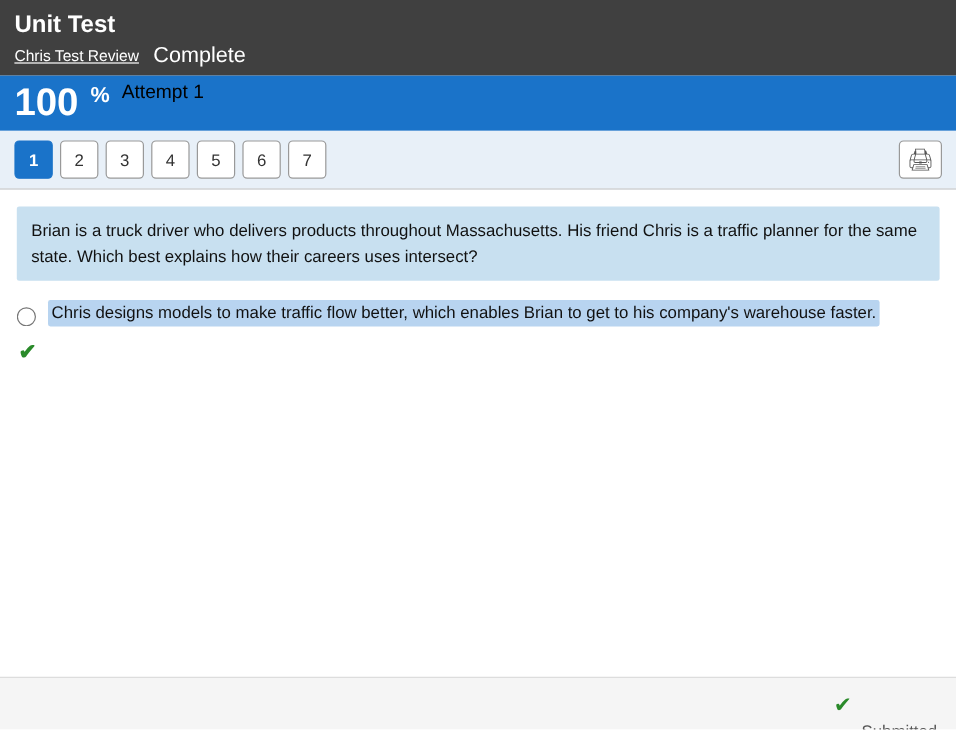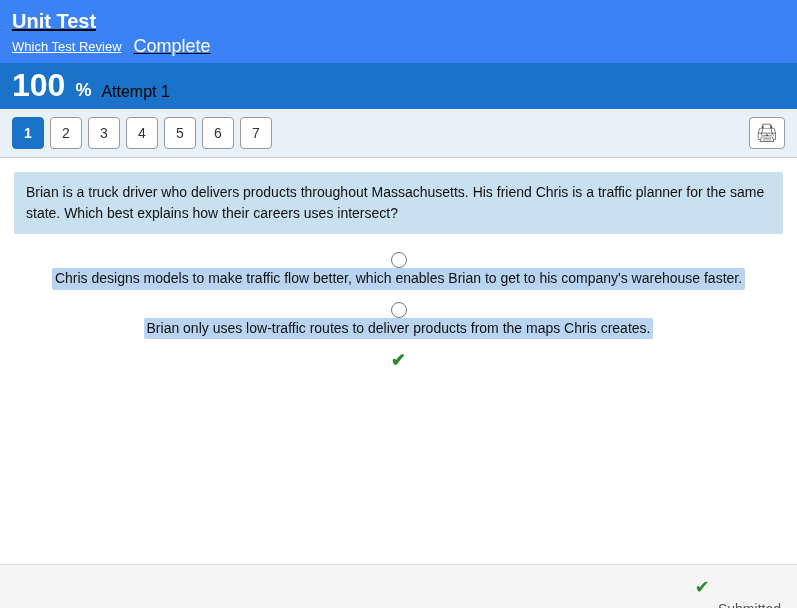--- a/index.html
+++ b/index.html
@@ -7,23 +7,22 @@
       font-family: Arial, sans-serif;
       font-size: 14px;
       background: #fff;
       width: 797px;
       min-height: 608px;
       position: relative;
     }
 
     
     #header {
-      background: #3b82f6;
+      background: #404040;
       padding: 8px 12px 6px 12px;
-      text-decoration: underline;
     }
     #header .title {
       color: #fff;
       font-size: 20px;
       font-weight: bold;
       line-height: 1.3;
     }
     #header .subtitle-row {
       display: flex;
       align-items: center;
@@ -39,21 +38,21 @@
     #header .complete-badge {
       color: #fff;
       font-size: 18px;
     }
 
     
     #score-bar {
       background: #1a73c9;
       padding: 6px 12px 8px 12px;
       display: flex;
-      align-items: flex-end;
+      align-items: flex-start;
       gap: 10px;
     }
     #score-bar .score {
       color: #fff;
       font-size: 32px;
       font-weight: bold;
       line-height: 1;
     }
     #score-bar .percent {
       color: #fff;
@@ -131,22 +130,22 @@
 
     
     .answer-list {
       list-style: none;
       display: flex;
       flex-direction: column;
       gap: 10px;
     }
     .answer-item {
       display: flex;
-      align-items: center;
-      flex-direction: column;
+      align-items: flex-end;
+      gap: 10px;
     }
     .answer-radio {
       margin-top: 2px;
       width: 16px;
       height: 16px;
       flex-shrink: 0;
       accent-color: #1a73c9;
     }
     .answer-check {
       margin-top: 2px;
@@ -195,21 +194,21 @@
       font-size: 14px;
       margin-top: 44px;
     }
   </style>
 </head>
 <body>
 
 <div id="header">
   <div class="title">Unit Test</div>
   <div class="subtitle-row">
-    <span class="subtitle">Which Test Review</span>
+    <span class="subtitle">Chris Test Review</span>
     <span class="complete-badge">Complete</span>
   </div>
 </div>
 
 <div id="score-bar">
   <span class="score">100</span>
     <span class="percent">%</span>
   <span class="attempt">Attempt 1</span>
 </div>
 
@@ -234,24 +233,20 @@
   </div>
 
   <ul class="answer-list">
 
     <li class="answer-item">
       <input type="radio" class="answer-radio" name="answer" style="">
       <label class="answer-label highlighted">Chris designs models to make traffic flow better, which enables Brian to get to his company's warehouse faster.</label>
     </li>
 
 
-    <li class="answer-item">
-      <input type="radio" class="answer-radio" name="answer" style="">
-      <label class="answer-label highlighted">Brian only uses low-traffic routes to deliver products from the maps Chris creates.</label>
-    </li>
 
     <li class="answer-item">
       <div class="answer-check">✔</div>
     </li>
   </ul>
 </div>
 
 <div id="footer">
   <span class="submitted-icon">✔</span>
   <span class="submitted-text">Submitted</span>

